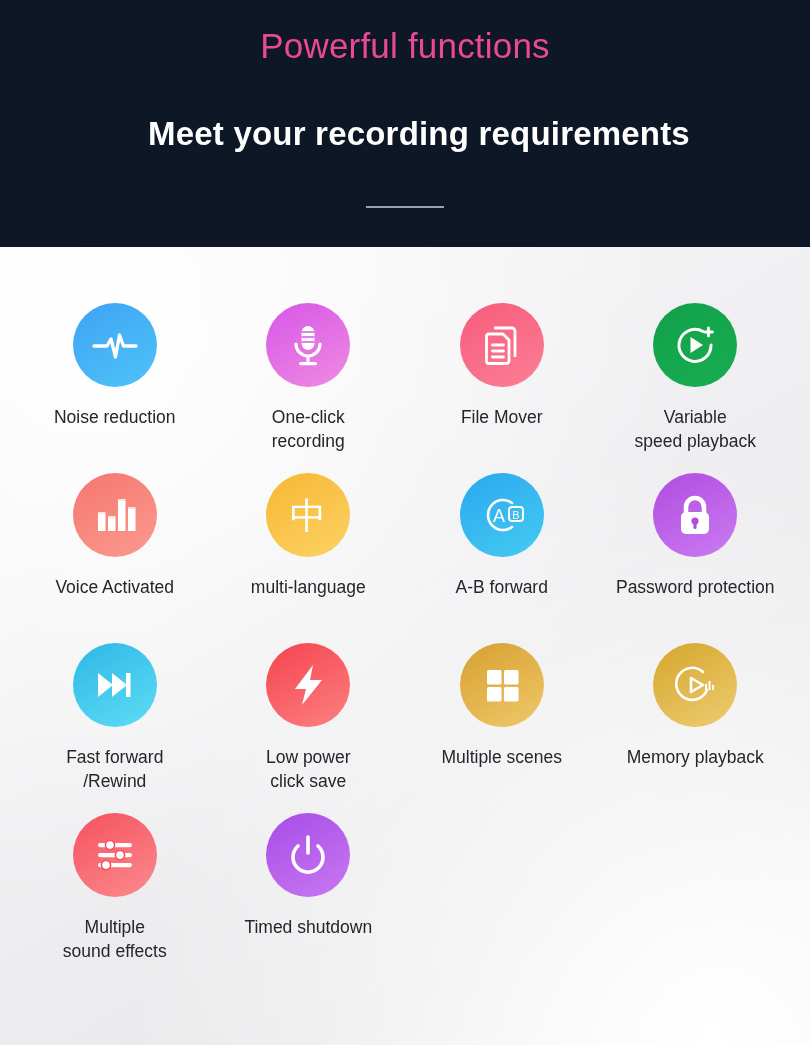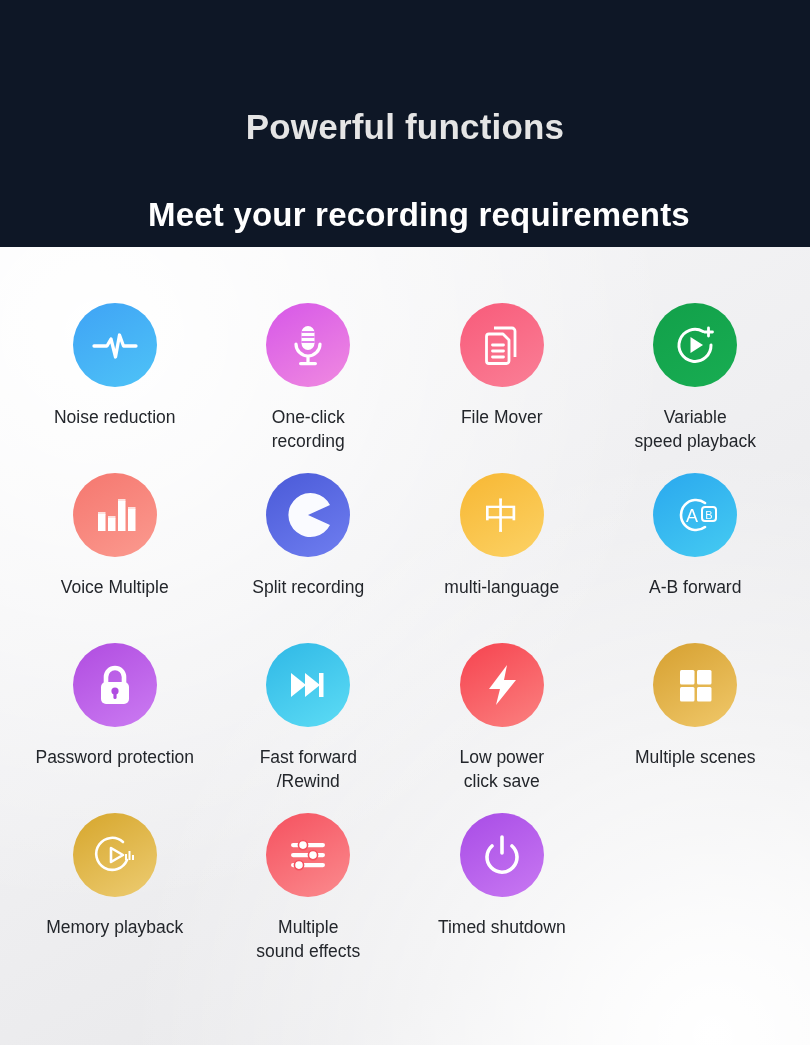--- a/index.html
+++ b/index.html
@@ -29,24 +29,24 @@
     width: 810px;
     height: 247px;
     background: #0e1726;
     box-sizing: border-box;
     display: flex;
     flex-direction: column;
     align-items: center;
     justify-content: flex-start;
   }
   .hero-title {
-    margin-top: 108px;
-    color: #e5e5e5;
+    margin-top: 27px;
+    color: #ec4899;
     font-size: 35px;
-    font-weight: bold;
+    font-weight: normal;
     letter-spacing: 0.2px;
     line-height: 1.1;
     text-align: center;
   }
   .hero-subtitle {
     margin-top: 27px;
     color: #ffffff;
     font-size: 33px;
     font-weight: bold;
     letter-spacing: 0.2px;
@@ -189,31 +189,23 @@
             <rect x="11" y="27" width="7.5" height="17" fill="#fff"></rect>
             <rect x="11" y="25" width="7.5" height="2.5" fill="#fff" opacity=".75"></rect>
             <rect x="21" y="31" width="7.5" height="13" fill="#fff"></rect>
             <rect x="21" y="29" width="7.5" height="2.5" fill="#fff" opacity=".75"></rect>
             <rect x="31" y="14" width="7.5" height="30" fill="#fff"></rect>
             <rect x="31" y="12" width="7.5" height="2.5" fill="#fff" opacity=".75"></rect>
             <rect x="41" y="22" width="7.5" height="22" fill="#fff"></rect>
             <rect x="41" y="20" width="7.5" height="2.5" fill="#fff" opacity=".75"></rect>
           </svg>
         </div>
-        <div class="cell-label">Voice Multiple</div>
-      </div>
-
-      <div class="cell">
-        <div class="badge" style="background:linear-gradient(150deg,#4a5ad8,#6f7ef0)">
-          <svg width="56" height="56" viewBox="0 0 56 56">
-            <path d="M28 28 L50 18 A22 22 0 1 0 50 38 Z" fill="#fafbff"></path>
-          </svg>
-        </div>
-        <div class="cell-label">Split recording</div>
-      </div>
+        <div class="cell-label">Voice Activated</div>
+      </div>
+
 
       <div class="cell">
         <div class="badge" style="background:linear-gradient(150deg,#f7b733,#fcd265)">
           <svg width="56" height="56" viewBox="0 0 56 56">
             <text x="28" y="41" font-family="'DejaVu Sans', sans-serif" font-size="36" fill="#fff" text-anchor="middle">中</text>
           </svg>
         </div>
         <div class="cell-label">multi-language</div>
       </div>
 

